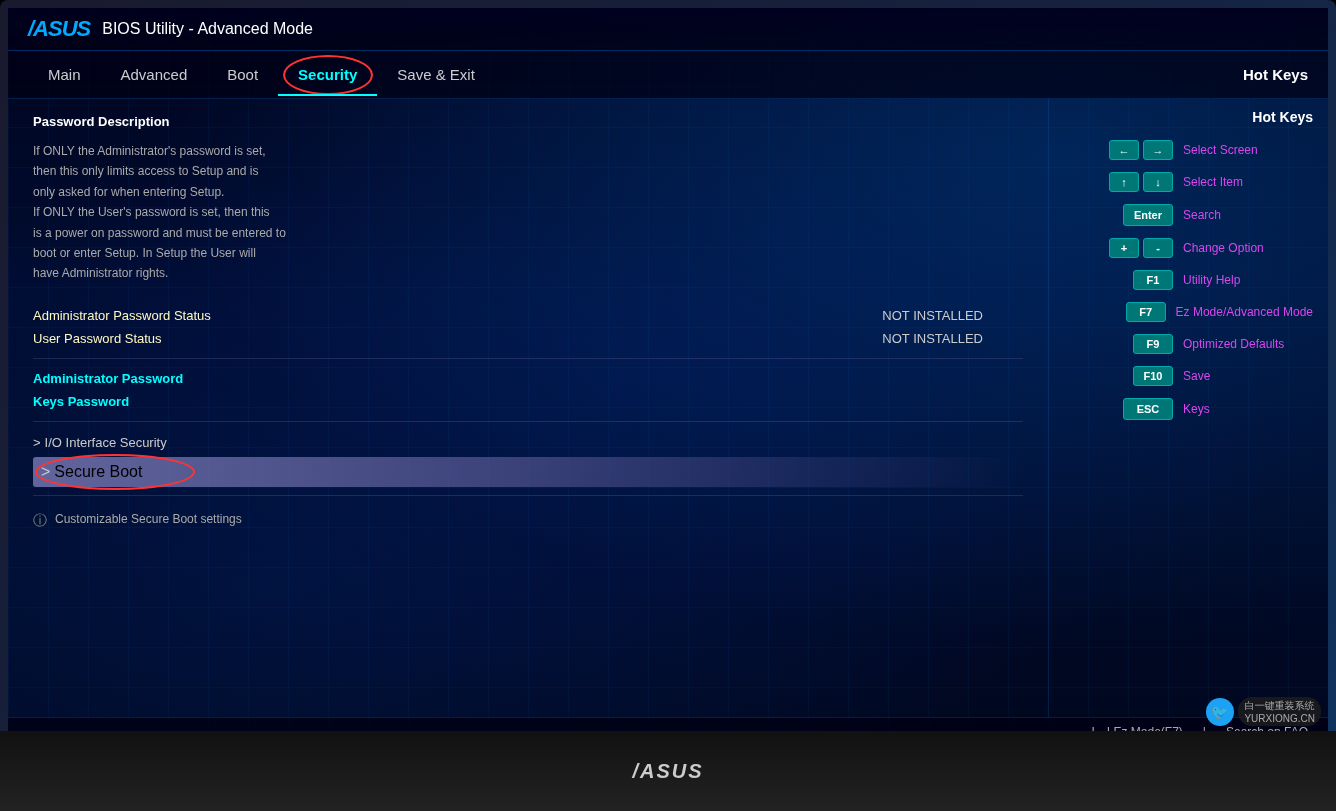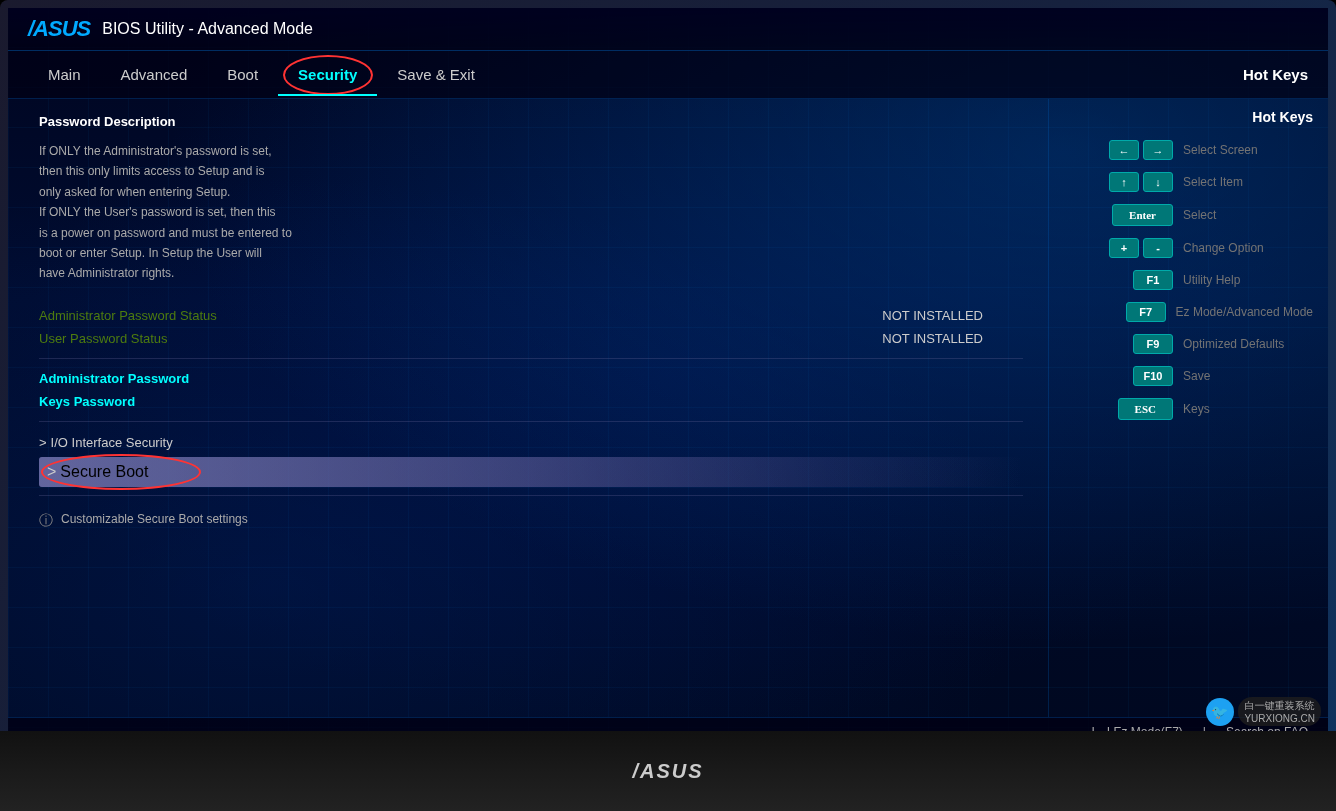--- a/index.html
+++ b/index.html
@@ -138,21 +138,20 @@
       z-index: 10;
       display: flex;
       height: calc(100% - 105px);
     }
 
     
     .left-panel {
       flex: 1;
       padding: 15px 25px;
       overflow-y: auto;
-      margin-left: 6px;
     }
 
     .section-title {
       color: #ffffff;
       font-size: 13px;
       font-weight: bold;
       margin-bottom: 12px;
     }
 
     .description-text {
@@ -178,21 +177,21 @@
     }
 
     .settings-row.bold-label .row-label {
       color: #00ffff;
       font-weight: bold;
       font-size: 13px;
       text-align: right;
     }
 
     .row-label {
-      color: #4d7c0f;
+      color: #fef9c3;
     }
 
     .row-value {
       color: #cccccc;
       margin-right: 40px;
     }
 
     .divider {
       border: none;
       border-top: 1px solid rgba(100, 100, 150, 0.3);
@@ -276,21 +275,21 @@
     }
 
     .hotkey-row {
       display: flex;
       align-items: center;
       justify-content: flex-end;
       margin-bottom: 12px;
     }
 
     .hotkey-desc {
-      color: #737373;
+      color: #d946ef;
       font-size: 12px;
       margin-left: 10px;
       min-width: 130px;
     }
 
     .key-group {
       display: flex;
       gap: 4px;
     }
 
@@ -304,22 +303,21 @@
       font-weight: bold;
       min-width: 30px;
       text-align: center;
       display: flex;
       align-items: center;
       justify-content: center;
     }
 
     .key-btn.wide {
       min-width: 50px;
-      padding: 4px 16px;
-      font-family: Liberation Serif, serif;
+      padding: 4px 10px;
     }
 
     .key-btn.f-key {
       min-width: 40px;
     }
 
     
     .bios-footer {
       position: relative;
       z-index: 10;
@@ -496,21 +494,21 @@
             <div class="key-btn">↑</div>
             <div class="key-btn">↓</div>
           </div>
           <span class="hotkey-desc">Select Item</span>
         </div>
 
         <div class="hotkey-row">
           <div class="key-group">
             <div class="key-btn wide">Enter</div>
           </div>
-          <span class="hotkey-desc">Select</span>
+          <span class="hotkey-desc">Search</span>
         </div>
 
         <div class="hotkey-row">
           <div class="key-group">
             <div class="key-btn">+</div>
             <div class="key-btn">-</div>
           </div>
           <span class="hotkey-desc">Change Option</span>
         </div>
 

